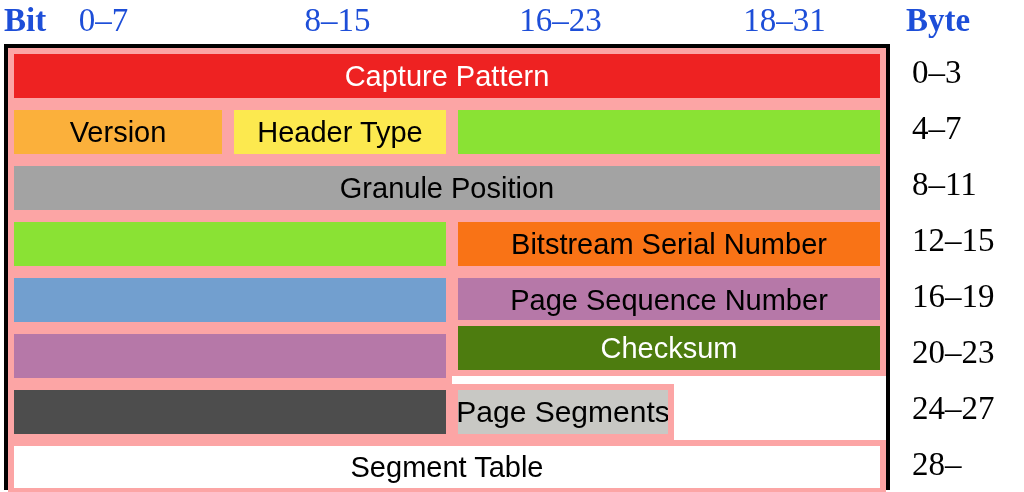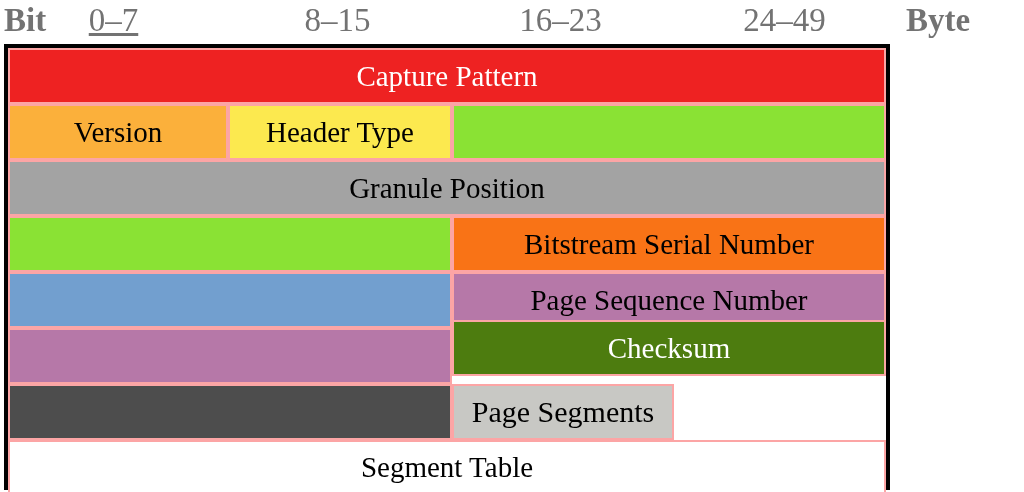--- a/index.html
+++ b/index.html
@@ -24,45 +24,45 @@
     width: 1024px;
     height: 44px;
   }
   .ruler-label {
     position: absolute;
     top: 0;
     height: 44px;
     line-height: 40px;
     font-family: "Liberation Serif", "DejaVu Serif", serif;
     font-size: 33px;
-    color: #737373;
+    color: #1d4ed8;
     white-space: nowrap;
   }
   .ruler-label.bold { font-weight: bold; }
   .ruler-label.centered { text-align: center; }
 
   
   .table {
     position: absolute;
     left: 4px;
     top: 44px;
     width: 886px;
     height: 446px;
     border: 4px solid #000000;
     box-sizing: border-box;
     background: #ffffff;
   }
   .cell {
     position: absolute;
     box-sizing: border-box;
-    border: 2px solid #fca5a5;
+    border: 6px solid #fca5a5;
     display: flex;
     align-items: center;
     justify-content: center;
-    font-family: Liberation Serif, serif;
+    font-family: Liberation Sans, sans-serif;
     font-size: 29px;
     color: #000000;
     white-space: nowrap;
     overflow: hidden;
   }
   .cell.white-text { color: #ffffff; }
   .cell.small { font-size: 30px; }
 
   
   .byteruler {
@@ -84,24 +84,24 @@
   }
 </style>
 </head>
 <body>
 
 <div id="page">
 
   <div class="ruler">
     <div class="ruler-label bold" style="left:4px;">Bit</div>
     <div id="bit-ticks">
-        <div class="ruler-label centered" style="left: 56px; width: 115px; text-decoration: underline;">0–7</div>
+        <div class="ruler-label centered" style="left: 46px; width: 115px;">0–7</div>
         <div class="ruler-label centered" style="left: 280px; width: 115px;">8–15</div>
         <div class="ruler-label centered" style="left: 503px; width: 115px;">16–23</div>
-        <div class="ruler-label centered" style="left: 727px; width: 115px;">24–49</div>
+        <div class="ruler-label centered" style="left: 727px; width: 115px;">18–31</div>
       </div>
     <div class="ruler-label bold" style="left:906px;">Byte</div>
   </div>
 
   <div class="table" id="packet-table">
       <div class="cell white-text" style="left: 0px; top: 0px; width: 878px; height: 56px; background: rgb(238, 34, 34);">Capture Pattern</div>
       <div class="cell" style="left: 0px; top: 56px; width: 220px; height: 56px; background: rgb(251, 176, 59);">Version</div>
       <div class="cell" style="left: 220px; top: 56px; width: 224px; height: 56px; background: rgb(252, 233, 79);">Header Type</div>
       <div class="cell" style="left: 444px; top: 56px; width: 434px; height: 56px; background: rgb(138, 226, 52);"></div>
       <div class="cell" style="left: 0px; top: 112px; width: 878px; height: 56px; background: #a3a3a3;">Granule Position</div>
@@ -109,14 +109,24 @@
       <div class="cell" style="left: 444px; top: 168px; width: 434px; height: 56px; background: #f97316;">Bitstream Serial Number</div>
       <div class="cell" style="left: 0px; top: 224px; width: 444px; height: 56px; background: rgb(114, 159, 207);"></div>
       <div class="cell" style="left: 444px; top: 224px; width: 434px; height: 56px; background: rgb(182, 120, 168);">Page Sequence Number</div>
       <div class="cell" style="left: 0px; top: 280px; width: 444px; height: 56px; background: rgb(182, 120, 168);"></div>
       <div class="cell white-text" style="left: 444px; top: 272px; width: 434px; height: 56px; background: #4d7c0f;">Checksum</div>
       <div class="cell" style="left: 0px; top: 336px; width: 444px; height: 56px; background: rgb(77, 77, 77);"></div>
       <div class="cell small" style="left: 444px; top: 336px; width: 222px; height: 56px; background: rgb(200, 200, 196);">Page Segments</div>
       <div class="cell" style="left: 0px; top: 392px; width: 878px; height: 54px; background: rgb(255, 255, 255);">Segment Table</div>
     </div>
 
+  <div class="byteruler" id="byte-ruler">
+      <div class="byte-label" style="top: 0px;">0–3</div>
+      <div class="byte-label" style="top: 56px;">4–7</div>
+      <div class="byte-label" style="top: 112px;">8–11</div>
+      <div class="byte-label" style="top: 168px;">12–15</div>
+      <div class="byte-label" style="top: 224px;">16–19</div>
+      <div class="byte-label" style="top: 280px;">20–23</div>
+      <div class="byte-label" style="top: 336px;">24–27</div>
+      <div class="byte-label" style="top: 392px;">28–</div>
+    </div>
 
 </div>
 
 </body></html>

